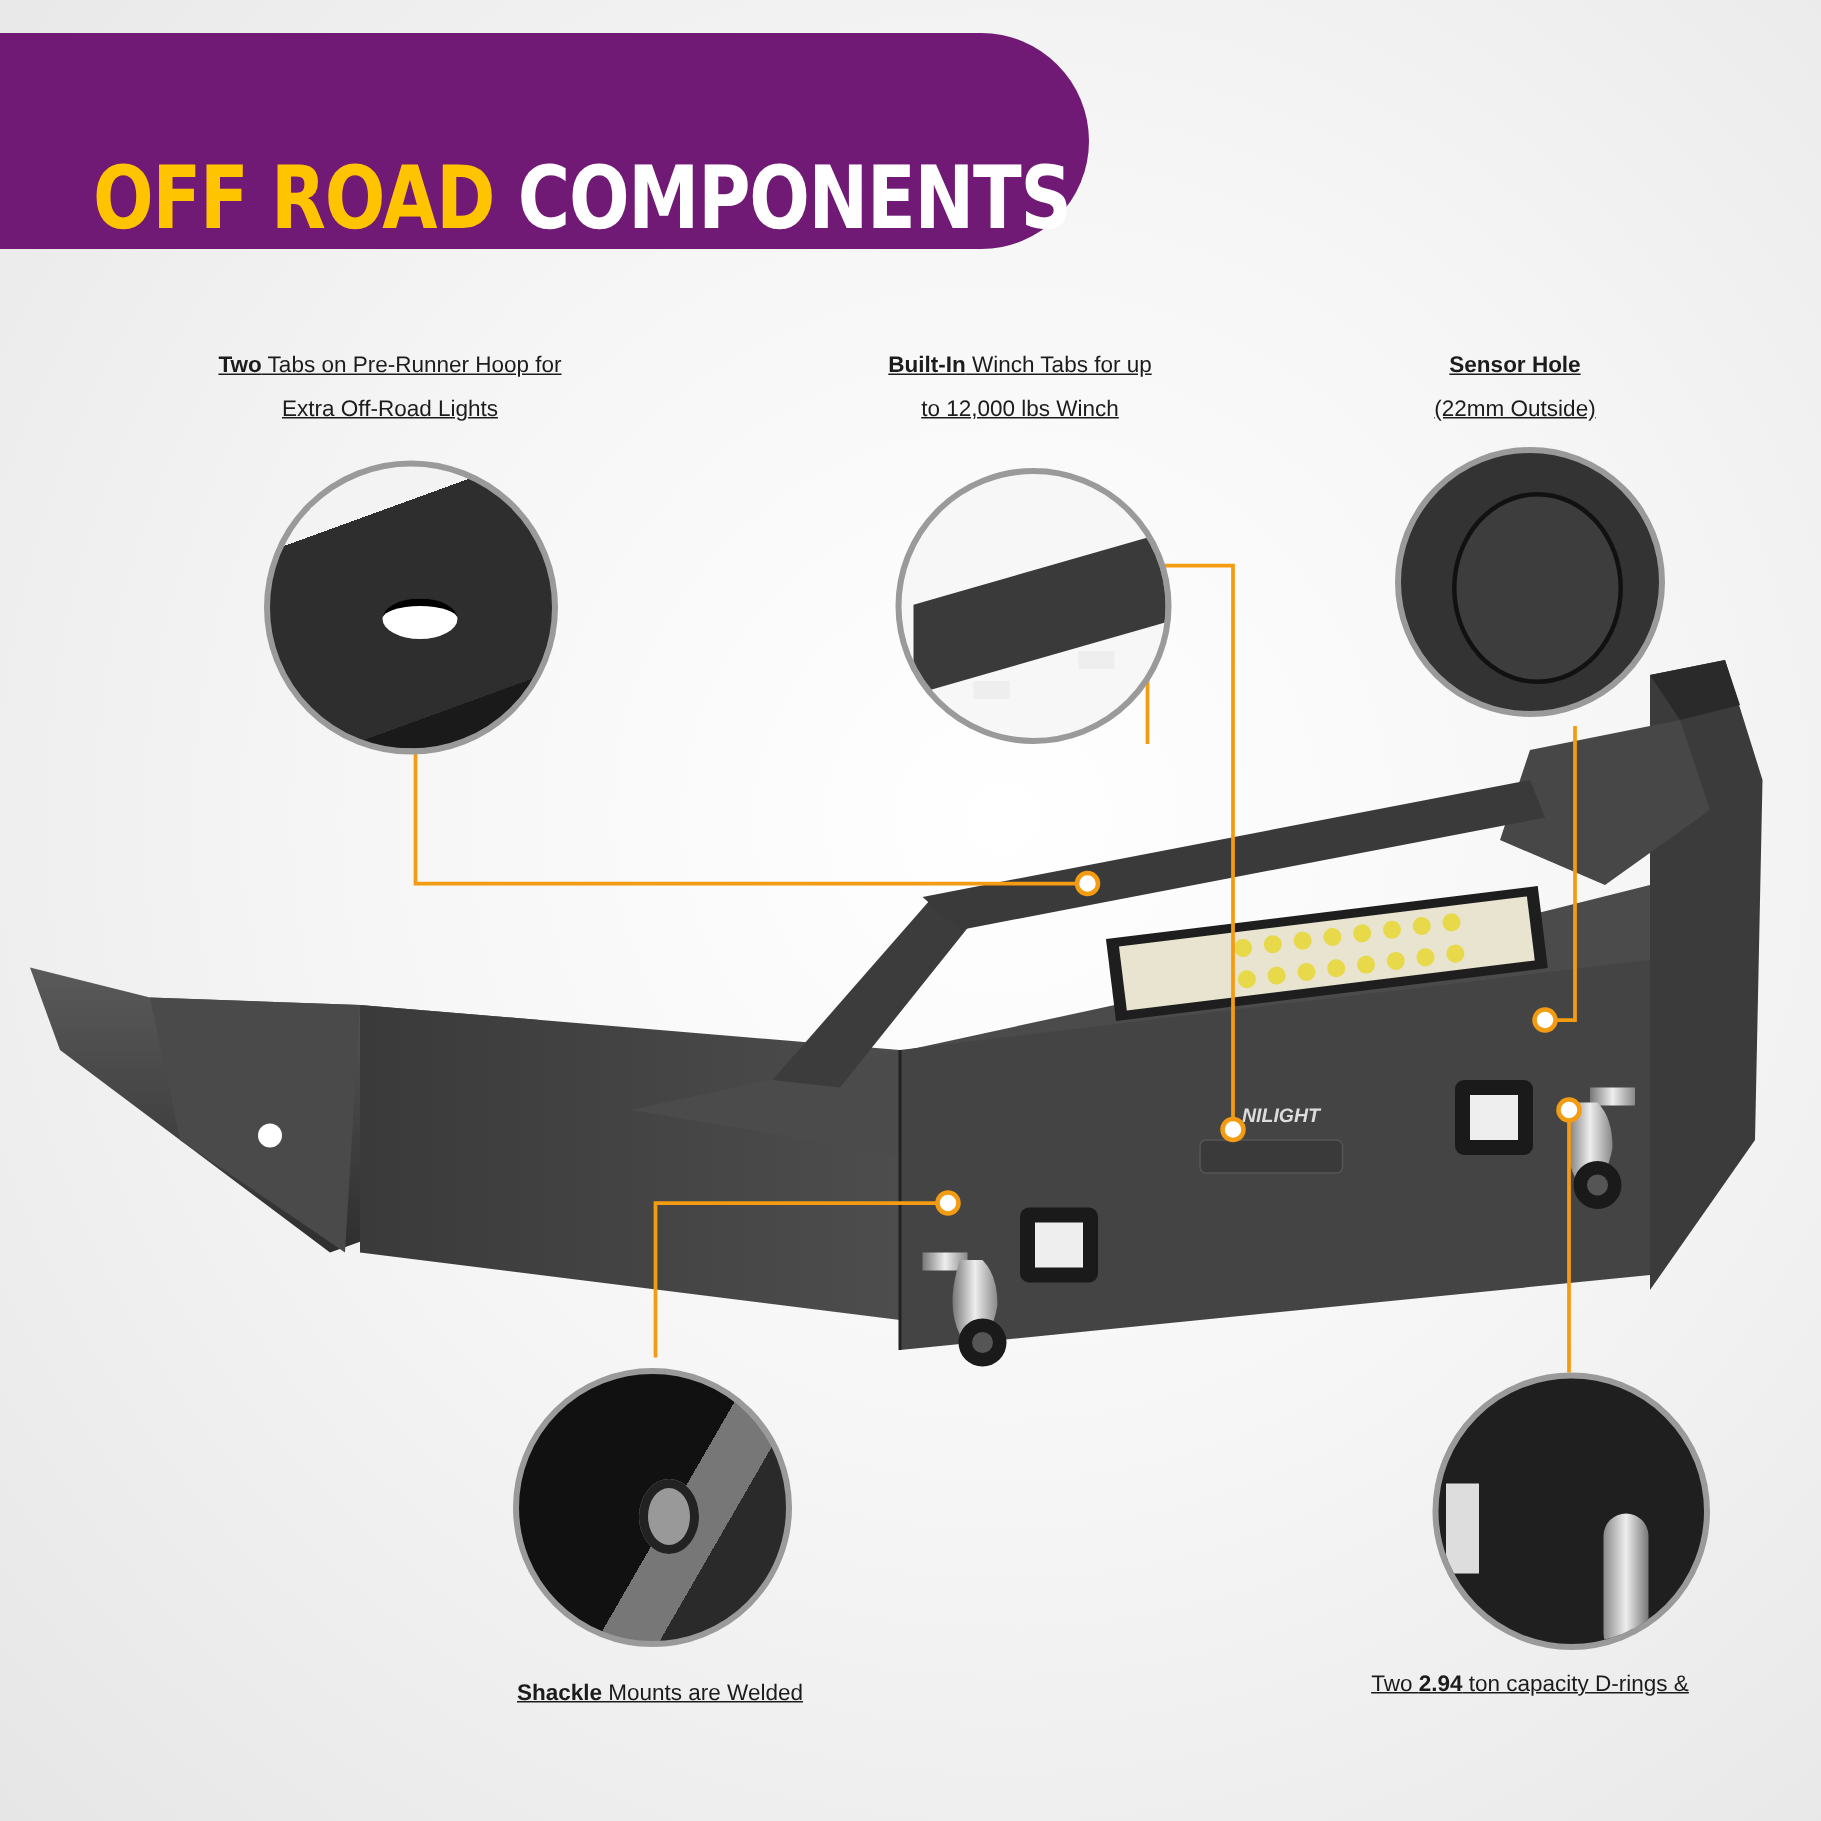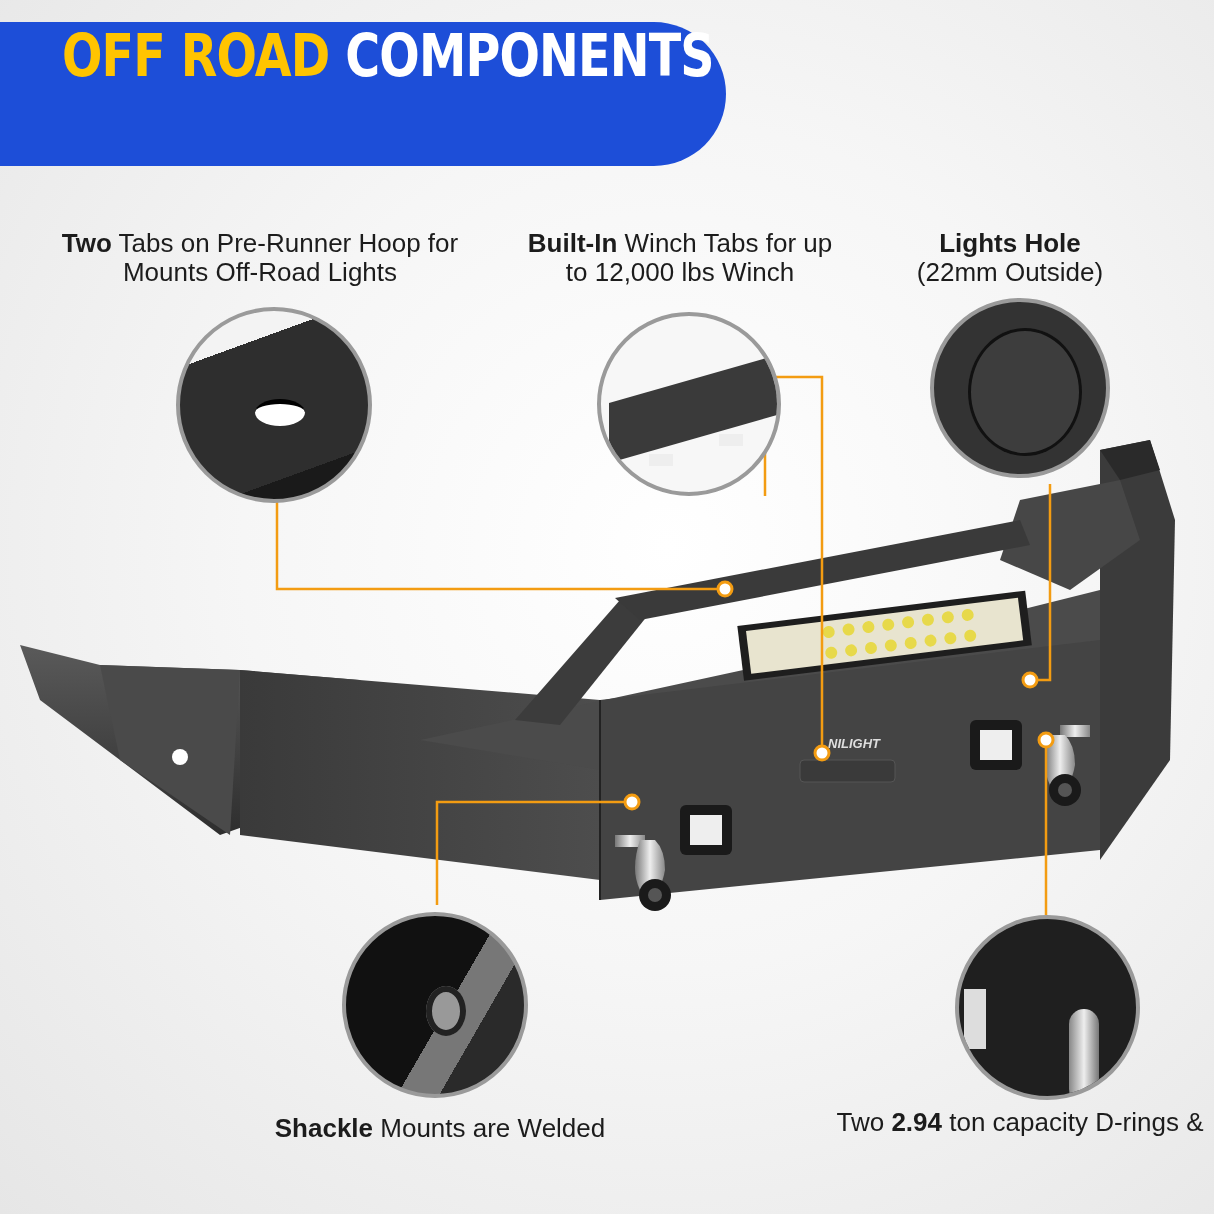--- a/index.html
+++ b/index.html
@@ -1,50 +1,50 @@
 <!DOCTYPE html>
 <html style="--accent: #f39c12;"><head>
 <meta charset="utf-8">
 <style>
   html,body{margin:0;padding:0;}
   body{width:1214px;height:1214px;position:relative;overflow:hidden;
     background:radial-gradient(ellipse at 55% 45%, #ffffff 0%, #f6f6f6 45%, #e6e6e6 100%);
     font-family:"Liberation Sans", sans-serif;color:#1a1a1a;}
-  .banner{position:absolute;left:0;top:22px;width:726px;height:144px;background:#1d4ed8;
-    border-radius:0 72px 72px 0;display:flex;align-items:flex-start;}
+  .banner{position:absolute;left:0;top:22px;width:726px;height:144px;background:#701a75;
+    border-radius:0 72px 72px 0;display:flex;align-items:flex-end;}
   .banner-title{margin-left:62px;font-family:"DejaVu Sans", sans-serif;font-weight:bold;
     font-size:58px;letter-spacing:-1px;transform:scaleX(0.82);transform-origin:left center;white-space:nowrap;}
   .banner-title .hl{color:var(--accent);}
   .banner-title .wh{color:#ffffff;}
-  .caption{position:absolute;text-align:center;font-size:26px;line-height:29px;color:#1c1c1c;}
+  .caption{position:absolute;text-align:center;font-size:15px;line-height:29px;color:#1c1c1c;text-decoration:underline;}
   .caption b{font-weight:bold;}
   .circle{position:absolute;border-radius:50%;border:4px solid #9a9a9a;overflow:hidden;
     box-sizing:border-box;background:#fff;}
   .bumper{position:absolute;left:0;top:0;width:1214px;height:1214px;}
 </style>
 </head>
 <body>
 
 <div class="banner">
   <div class="banner-title">
     <span class="hl" style="color:#ffc400">OFF ROAD</span>
     <span class="wh">COMPONENTS</span>
   </div>
 </div>
 
 <div class="caption" style="left:40px;top:229px;width:440px;">
   <b>Two</b><span> Tabs on Pre-Runner Hoop for</span><br>
-  <span>Mounts Off-Road Lights</span>
+  <span>Extra Off-Road Lights</span>
 </div>
 <div class="caption" style="left:505px;top:229px;width:350px;">
   <b>Built-In</b><span> Winch Tabs for up</span><br>
   <span>to 12,000 lbs Winch</span>
 </div>
 <div class="caption" style="left:890px;top:229px;width:240px;">
-  <b>Lights Hole</b><br>
+  <b>Sensor Hole</b><br>
   <span>(22mm Outside)</span>
 </div>
 <div class="caption" style="left:240px;top:1114px;width:400px;text-align:center;">
   <b>Shackle</b><span> Mounts are Welded</span><br>
 </div>
 <div class="caption" style="left:820px;top:1108px;width:400px;">
   <span>Two </span> <b>2.94</b><span> ton capacity D-rings &amp;</span><br>
 </div>
 
 <svg class="bumper" viewBox="0 0 1214 1214">

